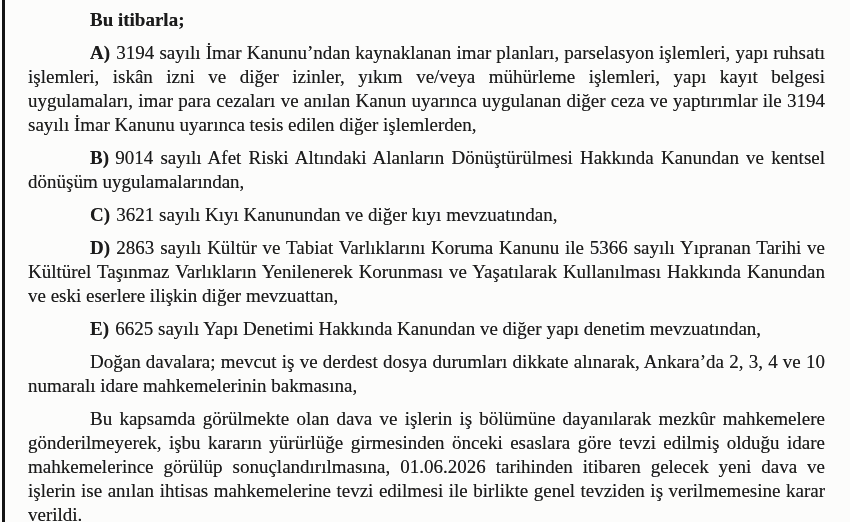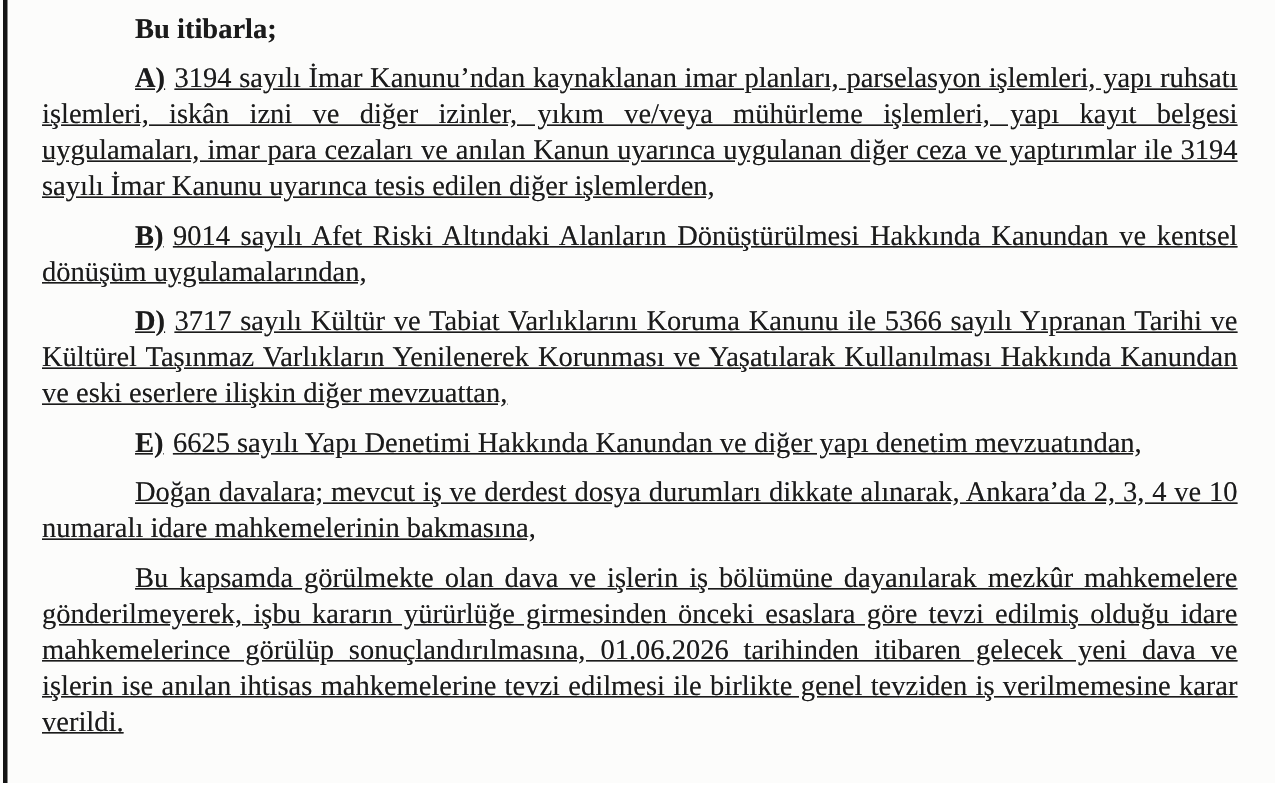--- a/index.html
+++ b/index.html
@@ -44,41 +44,41 @@
   }
   .heading {
     font-weight: bold;
     text-indent: 62px;
     margin-bottom: 9px;
     text-align: left;
   }
   .para {
     text-indent: 62px;
     margin-bottom: 9px;
-    text-decoration: underline;
   }
   .para:last-child { margin-bottom: 0; }
   .plabel { font-weight: bold; }
   .plabel:not(:empty) { padding-right: 0.33em; }
 </style>
 </head>
 <body>
 
 <div class="page">
   <div class="left-rule"></div>
   <div class="content">
 
     <p class="heading">Bu itibarla;</p>
 
     <p class="para"><b class="plabel">A)</b><span>3194 sayılı İmar Kanunu’ndan kaynaklanan imar planları, parselasyon işlemleri, yapı ruhsatı işlemleri, iskân izni ve diğer izinler, yıkım ve/veya mühürleme işlemleri, yapı kayıt belgesi uygulamaları, imar para cezaları ve anılan Kanun uyarınca uygulanan diğer ceza ve yaptırımlar ile 3194 sayılı İmar Kanunu uyarınca tesis edilen diğer işlemlerden,</span></p>
 
     <p class="para"><b class="plabel">B)</b><span>9014 sayılı Afet Riski Altındaki Alanların Dönüştürülmesi Hakkında Kanundan ve kentsel dönüşüm uygulamalarından,</span></p>
 
+    <p class="para"><b class="plabel">C)</b><span>3621 sayılı Kıyı Kanunundan ve diğer kıyı mevzuatından,</span></p>
 
-    <p class="para"><b class="plabel">D)</b><span>3717 sayılı Kültür ve Tabiat Varlıklarını Koruma Kanunu ile 5366 sayılı Yıpranan Tarihi ve Kültürel Taşınmaz Varlıkların Yenilenerek Korunması ve Yaşatılarak Kullanılması Hakkında Kanundan ve eski eserlere ilişkin diğer mevzuattan,</span></p>
+    <p class="para"><b class="plabel">D)</b><span>2863 sayılı Kültür ve Tabiat Varlıklarını Koruma Kanunu ile 5366 sayılı Yıpranan Tarihi ve Kültürel Taşınmaz Varlıkların Yenilenerek Korunması ve Yaşatılarak Kullanılması Hakkında Kanundan ve eski eserlere ilişkin diğer mevzuattan,</span></p>
 
     <p class="para"><b class="plabel">E)</b><span>6625 sayılı Yapı Denetimi Hakkında Kanundan ve diğer yapı denetim mevzuatından,</span></p>
 
     <p class="para"><b class="plabel"></b><span>Doğan davalara; mevcut iş ve derdest dosya durumları dikkate alınarak, Ankara’da 2, 3, 4 ve 10 numaralı idare mahkemelerinin bakmasına,</span></p>
 
     <p class="para"><b class="plabel"></b><span>Bu kapsamda görülmekte olan dava ve işlerin iş bölümüne dayanılarak mezkûr mahkemelere gönderilmeyerek, işbu kararın yürürlüğe girmesinden önceki esaslara göre tevzi edilmiş olduğu idare mahkemelerince görülüp sonuçlandırılmasına, 01.06.2026 tarihinden itibaren gelecek yeni dava ve işlerin ise anılan ihtisas mahkemelerine tevzi edilmesi ile birlikte genel tevziden iş verilmemesine karar verildi.</span></p>
 
   </div>
 </div>
 

